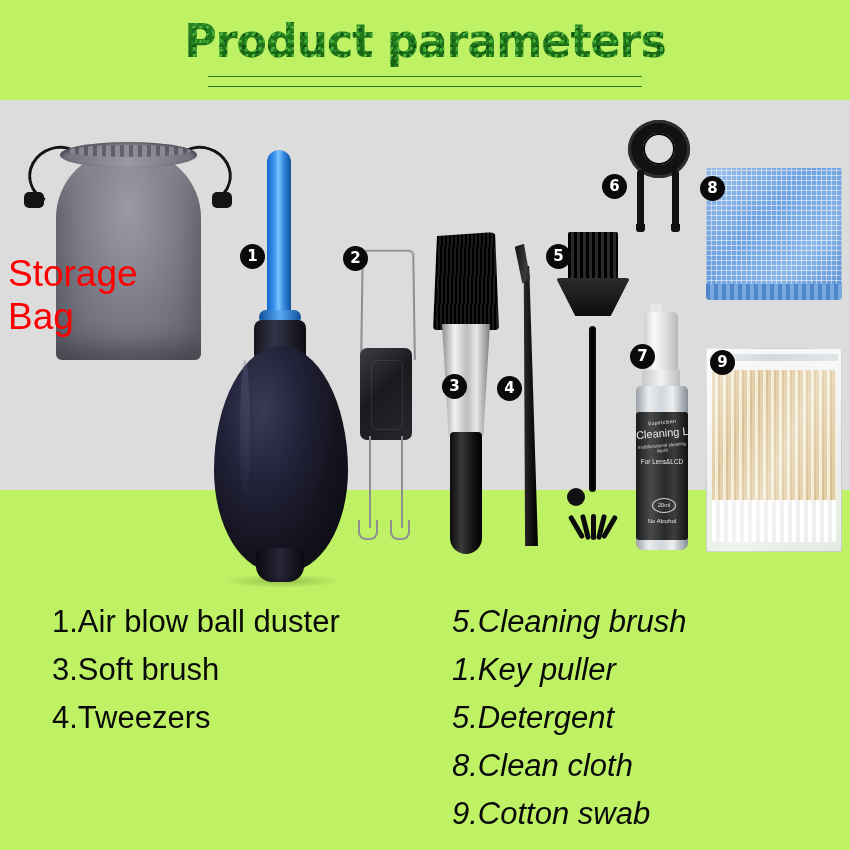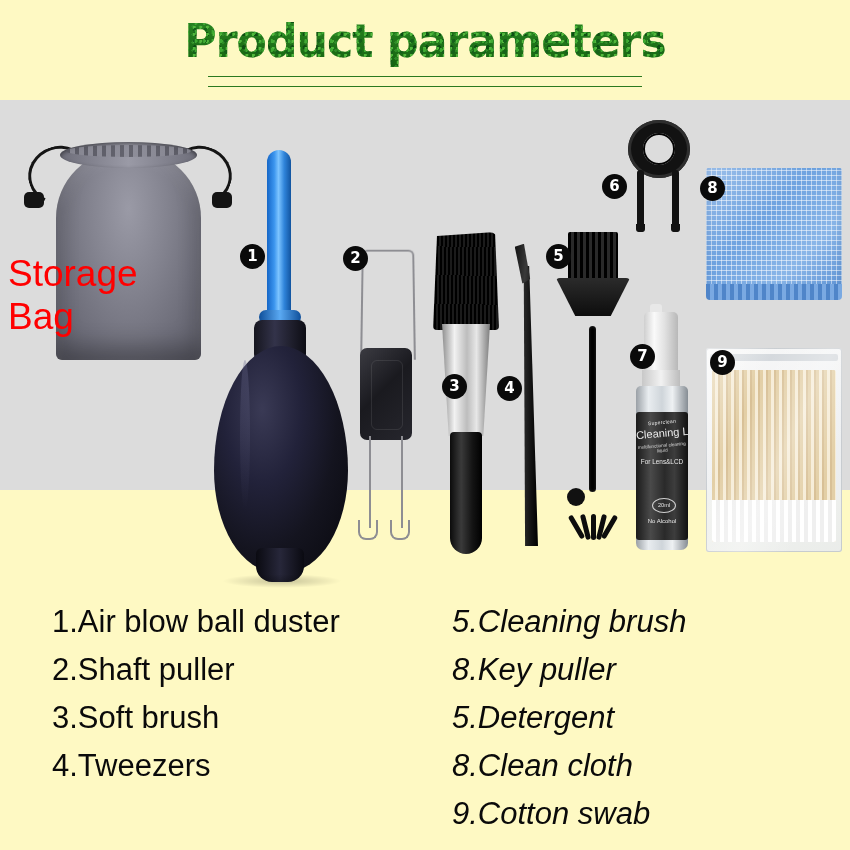--- a/index.html
+++ b/index.html
@@ -1,17 +1,17 @@
 <!DOCTYPE html>
 <html><head>
 <meta charset="utf-8">
 <style>
   html,body{margin:0;padding:0;background:#fff;}
   body{width:850px;height:850px;font-family:"Liberation Sans",sans-serif;overflow:hidden;}
-  #page{position:relative;width:850px;height:850px;background:#fef9c3;}
+  #page{position:relative;width:850px;height:850px;background:#bef264;}
 
   
   .title-area{position:absolute;left:0;top:0;width:850px;height:100px;}
   .title-text{
     position:absolute;left:0;top:12px;width:850px;text-align:center;
     font-family:"DejaVu Sans",sans-serif;font-weight:bold;font-size:47px;
     letter-spacing:-1px;line-height:58px;
     color:#1f7a1f;
     background-image:
       radial-gradient(circle at 12% 22%, #3faa33 0 2px, transparent 2px),
@@ -399,26 +399,25 @@
       <div class="swab-fill"></div>
       <div class="swab-tips"></div>
       <div class="swab-gloss"></div>
     </div>
   </div>
   <div class="badge" style="left:710px;top:350px;">9</div>
 
   <div class="legend">
     <div class="legend-col left">
       <div class="legend-item">1.Air blow ball duster</div>
-      <div class="legend-item">2.Shaft puller</div>
       <div class="legend-item">3.Soft brush</div>
       <div class="legend-item">4.Tweezers</div>
     </div>
     <div class="legend-col right">
       <div class="legend-item">5.Cleaning brush</div>
-      <div class="legend-item">8.Key puller</div>
+      <div class="legend-item">1.Key puller</div>
       <div class="legend-item">5.Detergent</div>
       <div class="legend-item">8.Clean cloth</div>
       <div class="legend-item">9.Cotton swab</div>
     </div>
   </div>
 
 </div>
 
 </body></html>

